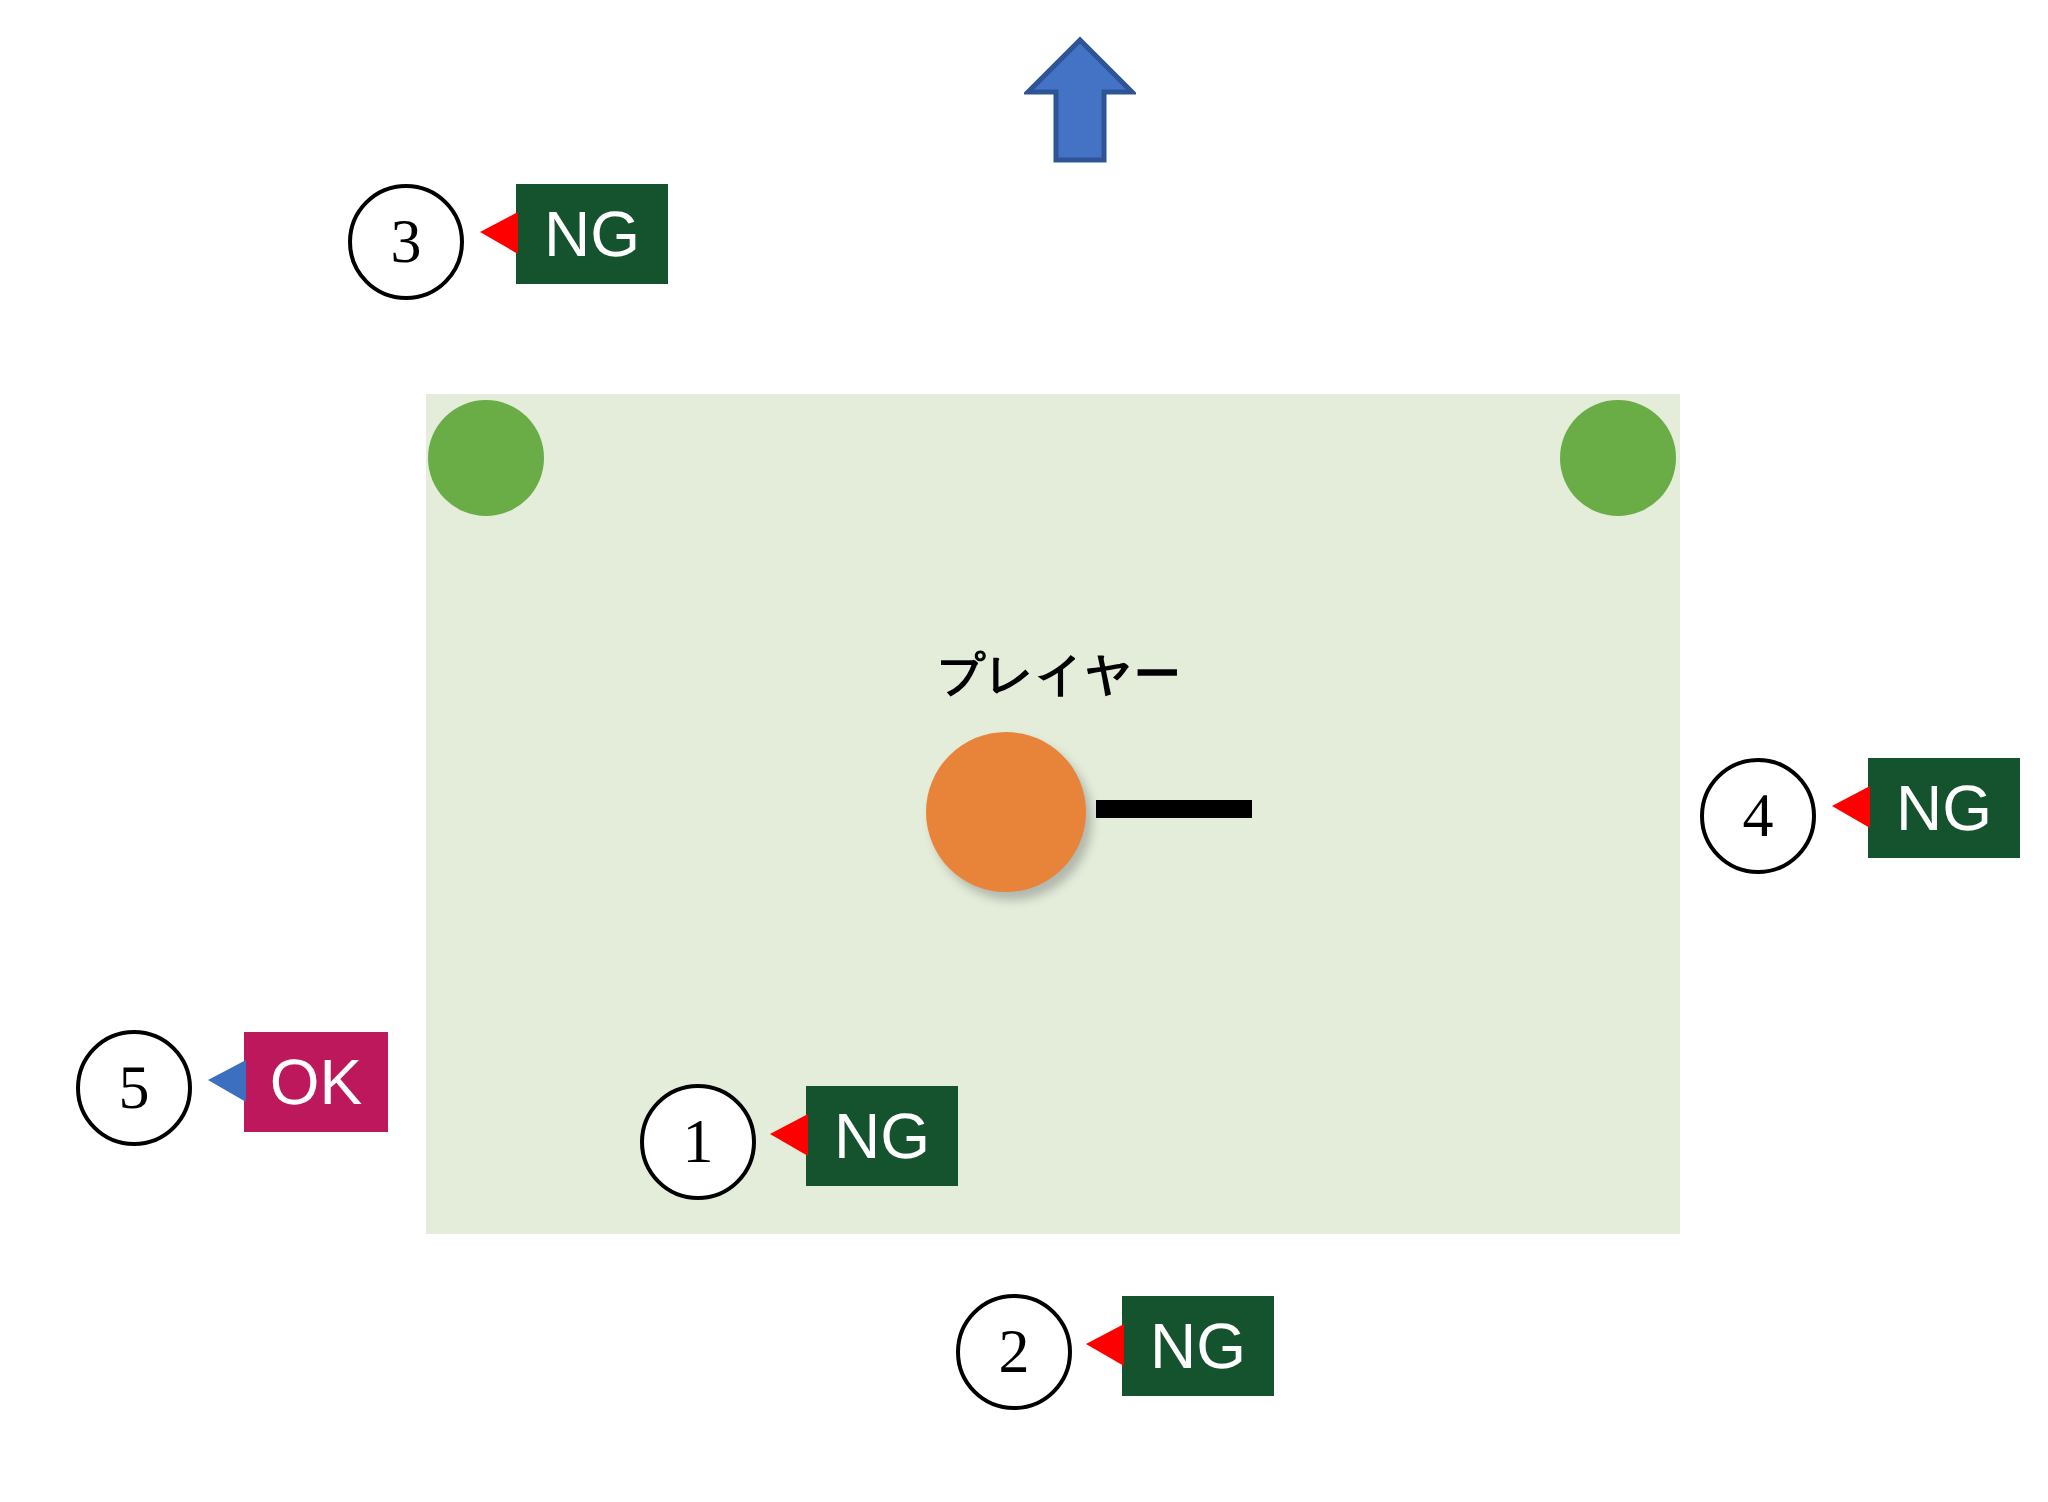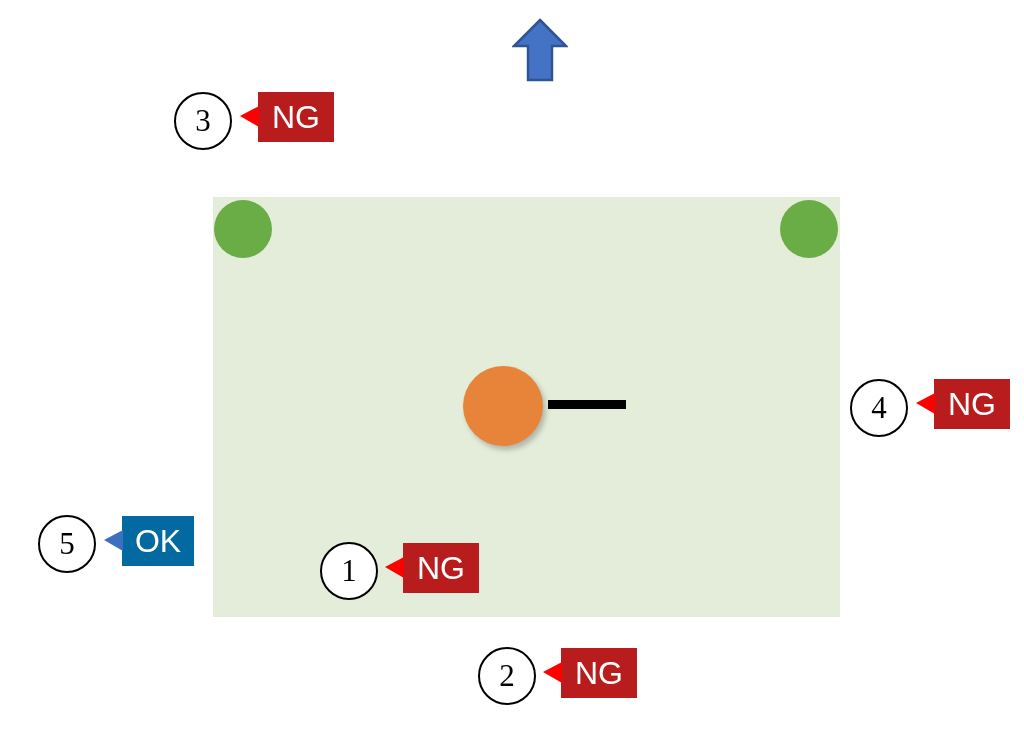--- a/index.html
+++ b/index.html
@@ -113,22 +113,22 @@
     height: 50px;
     display: flex;
     align-items: center;
     justify-content: center;
     color: #ffffff;
     font-size: 32px;
     line-height: 1;
     padding: 0 10px;
     box-sizing: border-box;
   }
-  .callout.ng { background: #b91c1c; }
-  .callout.ok { background: #0369a1; }
+  .callout.ng { background: #14532d; }
+  .callout.ok { background: #be185d; }
   .callout .tail {
     position: absolute;
     left: -18px;
     top: 14px;
     width: 0;
     height: 0;
     border-top: 10px solid transparent;
     border-bottom: 11px solid transparent;
     border-right: 19px solid #FF0000;
   }
@@ -143,20 +143,21 @@
 
   <div class="field"></div>
 
   <div class="tee-marker tee-left"></div>
   <div class="tee-marker tee-right"></div>
 
   <svg class="direction-arrow" viewBox="0 0 56 64">
     <polygon points="28,2 54,28 40,28 40,62 16,62 16,28 2,28" fill="#4472C4" stroke="#2E5496" stroke-width="2.5" stroke-linejoin="miter"></polygon>
   </svg>
 
+  <div class="player-label">プレイヤー</div>
   <div class="player-ball"></div>
   <div class="club-bar"></div>
 
   <div class="num-circle" style="left:174px; top:92px;">3</div>
   <div class="callout ng" style="left:258px; top:92px; width:76px;">
     <span class="tail"></span>
     <span class="callout-text">NG</span>
   </div>
 
   <div class="num-circle" style="left:850px; top:379px;">4</div>

